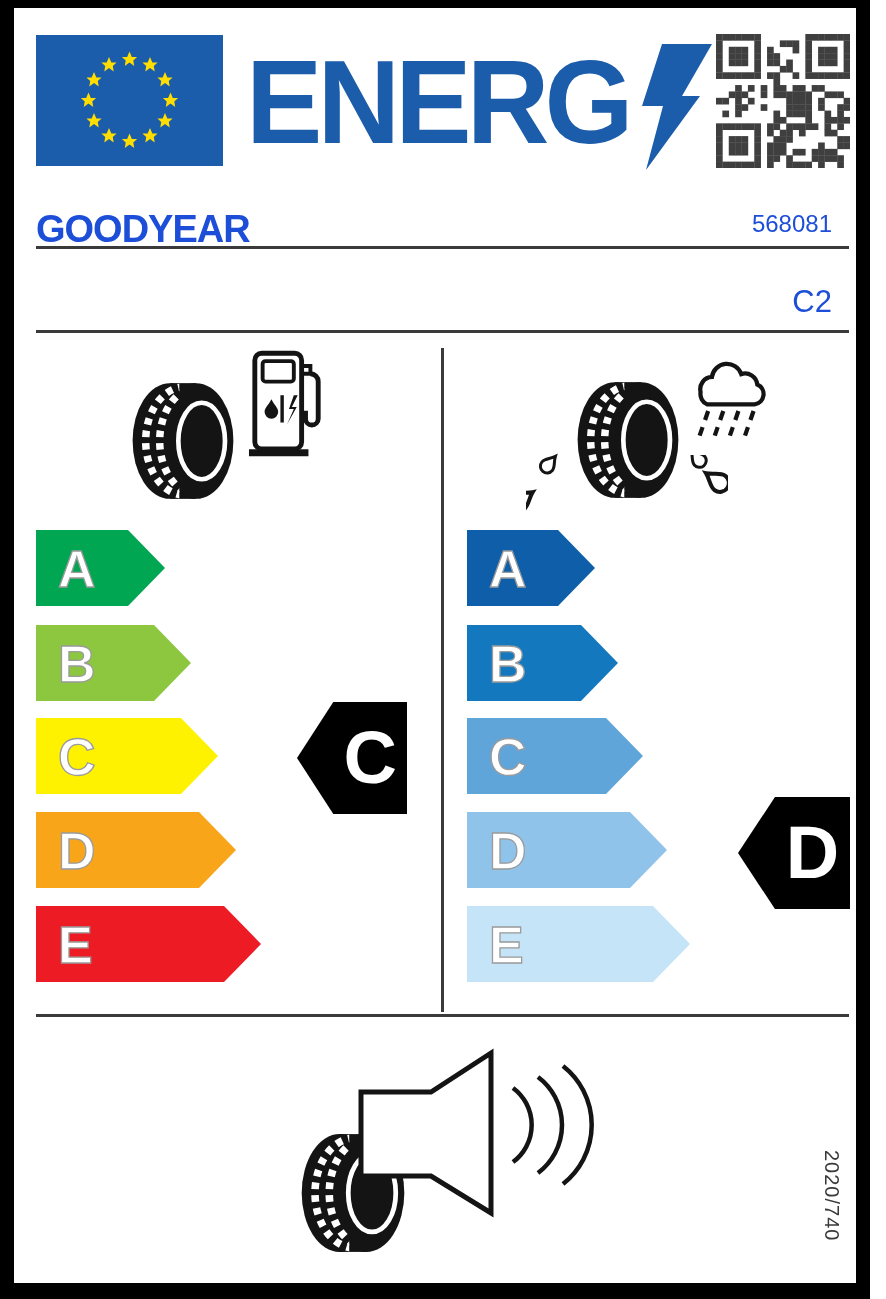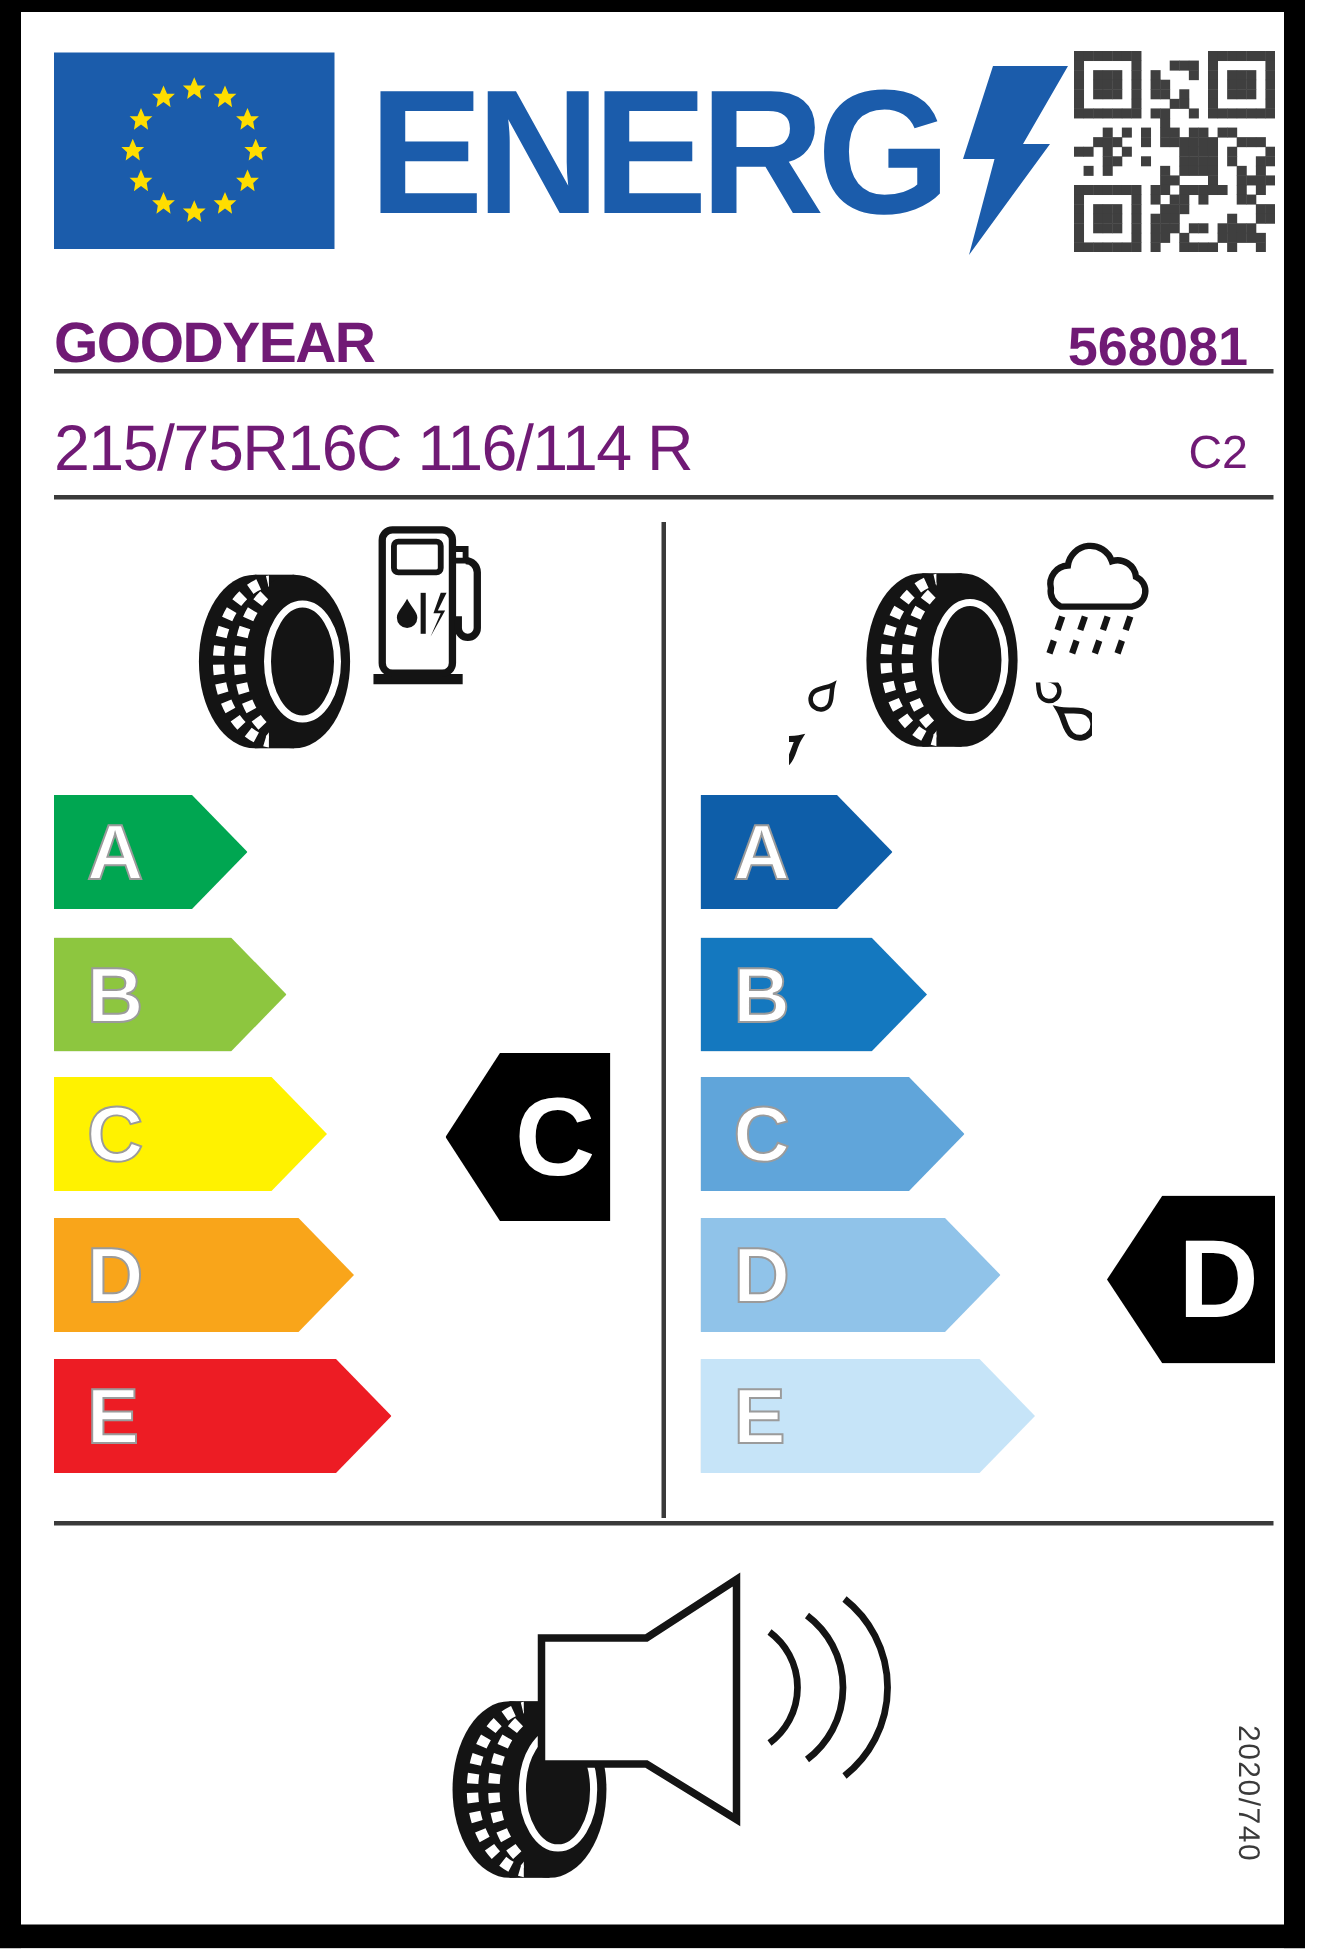--- a/index.html
+++ b/index.html
@@ -18,23 +18,23 @@
   #col-divider{position:absolute;left:441px;top:348px;width:3px;height:664px;background:#3a3a3a;}
 
   
   #eu-flag{position:absolute;left:36px;top:35px;width:187px;height:131px;background:#1b5cab;}
   #energ-logo{position:absolute;left:246px;top:40px;width:460px;height:130px;color:#1b5cab;
     font-weight:bold;font-size:118px;letter-spacing:-5px;line-height:124px;transform:scaleX(.97);transform-origin:left;}
   #bolt{position:absolute;left:642px;top:44px;}
   #qr{position:absolute;left:716px;top:34px;}
 
   
-  .rowtext{position:absolute;color:#701a75;}
+  .rowtext{position:absolute;color:#1d4ed8;}
   #brand-name{left:36px;top:208px;font-size:38px;font-weight:bold;letter-spacing:-1px;}
-  #article-number{right:38px;top:210px;font-size:36px;font-weight:bold;}
+  #article-number{right:38px;top:210px;font-size:24px;}
   #tire-size{left:36px;top:275px;font-size:43px;letter-spacing:-1px;}
   #tire-class{right:38px;top:284px;font-size:31px;}
 
   
   .scale{position:absolute;top:530px;width:330px;height:455px;}
   #fuel-scale{left:36px;}
   #wet-scale{left:467px;}
   .class-arrow{position:absolute;left:0;height:76px;
     clip-path:polygon(0 0, calc(100% - 37px) 0, 100% 50%, calc(100% - 37px) 100%, 0 100%);
     filter:drop-shadow(0 0 1px #8a8a8a);}
@@ -346,21 +346,20 @@
       <rect x="19.14" y="127.62" width="6.68" height="6.68" fill="#3f3f3f"></rect>
       <rect x="25.52" y="127.62" width="6.68" height="6.68" fill="#3f3f3f"></rect>
       <rect x="31.90" y="127.62" width="6.68" height="6.68" fill="#3f3f3f"></rect>
       <rect x="38.29" y="127.62" width="6.68" height="6.68" fill="#3f3f3f"></rect>
     </svg>
 
   <div id="brand-name" class="rowtext">GOODYEAR</div>
   <div id="article-number" class="rowtext">568081</div>
   <div id="line1" class="hairline"></div>
 
-  <div id="tire-size" class="rowtext">215/75R16C 116/114 R</div>
   <div id="tire-class" class="rowtext">C2</div>
   <div id="line2" class="hairline"></div>
 
   <div id="col-divider"></div>
 
   <svg id="fuel-tire-icon" class="icon" width="112" height="138" viewBox="0 0 120 140">
       <use href="#tire-sym"></use>
     </svg>
   <svg id="pump-icon" class="icon" width="78" height="108" viewBox="0 0 80 110">
     <line x1="1" y1="105" x2="62" y2="105" stroke="#141414" stroke-width="7"></line>

